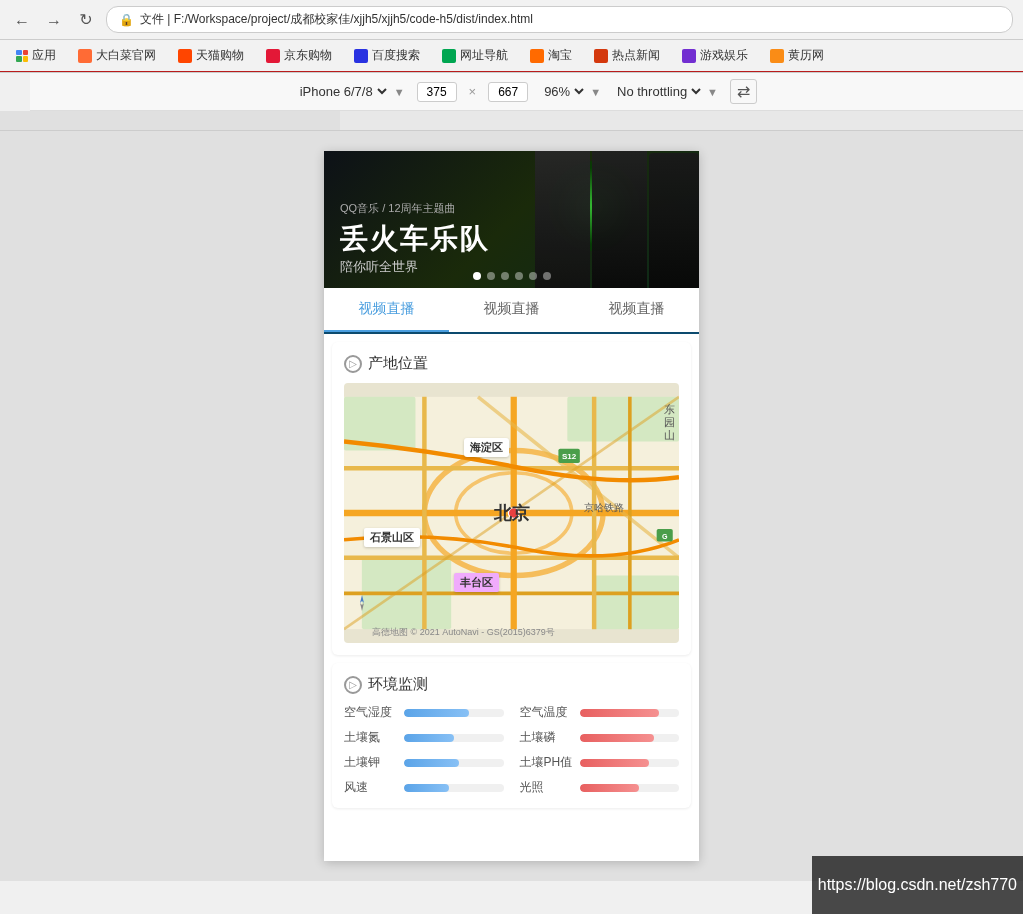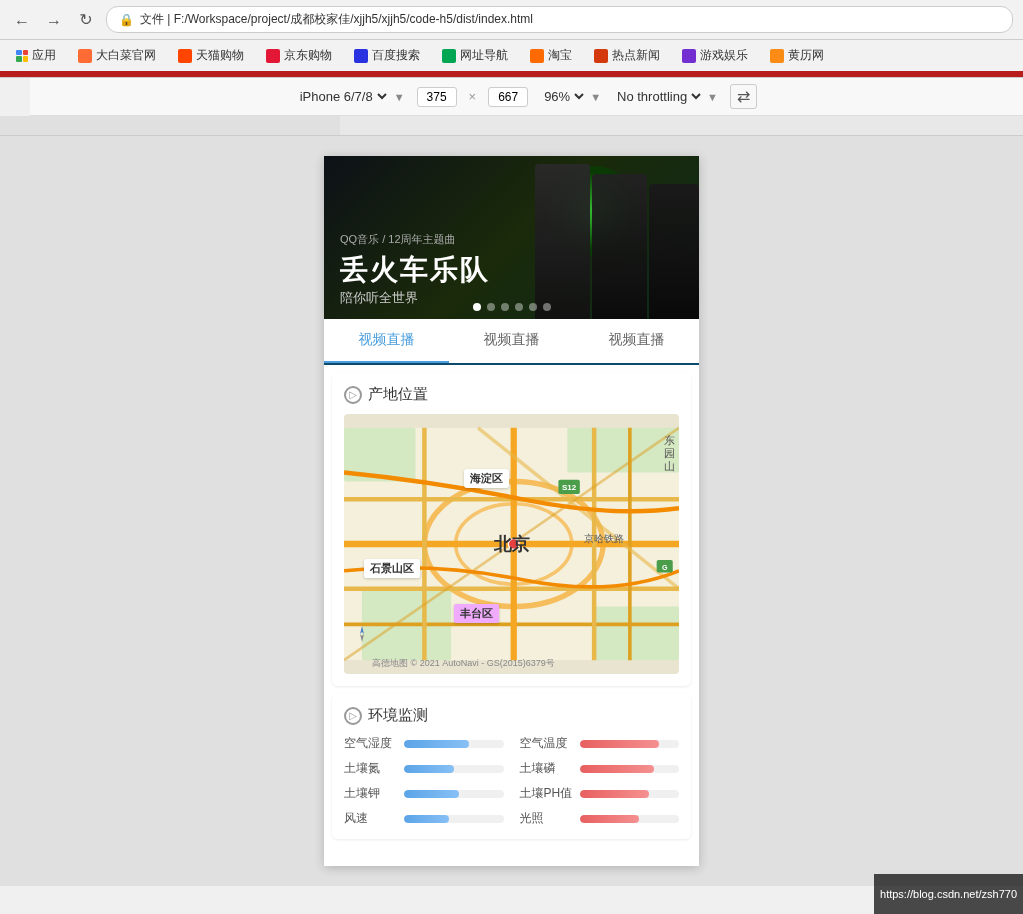--- a/index.html
+++ b/index.html
@@ -5,21 +5,21 @@
     * { margin: 0; padding: 0; box-sizing: border-box; }
     body { font-family: Arial, sans-serif; background: #f0f0f0; font-size: 13px; }
 
     
     .browser-chrome { background: #f2f2f2; border-bottom: 1px solid #ccc; }
     .browser-nav { display: flex; align-items: center; padding: 6px 10px; gap: 8px; background: #f2f2f2; border-bottom: 1px solid #ccc; }
     .nav-btn { width: 24px; height: 24px; display: flex; align-items: center; justify-content: center; cursor: pointer; color: #555; font-size: 16px; border-radius: 50%; }
     .address-bar { flex: 1; background: white; border: 1px solid #ccc; border-radius: 12px; padding: 4px 12px; display: flex; align-items: center; gap: 6px; font-size: 12px; color: #333; }
     .address-icon { color: #555; font-size: 12px; }
 
-    .bookmarks-bar { display: flex; align-items: center; padding: 4px 8px; gap: 6px; background: #f2f2f2; border-bottom: 6px solid #b91c1c; flex-wrap: wrap; }
+    .bookmarks-bar { display: flex; align-items: center; padding: 4px 8px; gap: 6px; background: #f2f2f2; border-bottom: 1px solid #b91c1c; flex-wrap: wrap; }
     .bookmark-item { display: flex; align-items: center; gap: 4px; padding: 3px 8px; border-radius: 4px; cursor: pointer; font-size: 12px; color: #333; white-space: nowrap; }
 
     
     .devtools-bar { display: flex; align-items: center; justify-content: center; gap: 12px; padding: 6px 3px; background: #f8f8f8; border-bottom: 1px solid #ddd; margin-left: 30px; }
     .device-selector { display: flex; align-items: center; gap: 4px; font-size: 13px; color: #333; }
     .device-select { border: none; background: transparent; font-size: 13px; cursor: pointer; color: #333; }
     .dimension-input { width: 40px; border: 1px solid #ccc; border-radius: 3px; padding: 2px 4px; text-align: center; font-size: 12px; }
     .separator { color: #999; }
     .zoom-select { border: none; background: transparent; font-size: 13px; cursor: pointer; color: #333; }
     .throttle-select { border: none; background: transparent; font-size: 13px; cursor: pointer; color: #333; }
@@ -30,21 +30,21 @@
     .ruler-corner { width: 340px; background: #e0e0e0; }
     .ruler-main { flex: 1; background: #e8e8e8; }
 
     
     .main-area { display: flex; justify-content: center; background: #e0e0e0; min-height: 750px; padding: 20px 0; }
 
     
     .mobile-frame { width: 375px; background: white; box-shadow: 0 2px 10px rgba(0,0,0,0.2); overflow: hidden; }
 
     
-    .banner { width: 100%; height: 163px; background: linear-gradient(135deg, #1a1a2e 0%, #16213e 40%, #0f3460 70%, #1a472a 100%); position: relative; overflow: hidden; display: flex; align-items: flex-end; }
+    .banner { width: 100%; height: 137px; background: linear-gradient(135deg, #1a1a2e 0%, #16213e 40%, #0f3460 70%, #1a472a 100%); position: relative; overflow: hidden; display: flex; align-items: flex-end; }
     .banner-content { position: relative; z-index: 2; padding: 12px 16px; color: white; }
     .banner-subtitle { font-size: 11px; color: #aaa; margin-bottom: 4px; }
     .banner-title { font-size: 28px; font-weight: bold; letter-spacing: 2px; }
     .banner-desc { font-size: 13px; color: #ccc; }
     .banner-dots { position: absolute; bottom: 8px; left: 50%; transform: translateX(-50%); display: flex; gap: 6px; z-index: 3; }
     .dot { width: 8px; height: 8px; border-radius: 50%; background: rgba(255,255,255,0.4); }
     .dot.active { background: white; }
 
     
     .tabs { display: flex; border-bottom: 2px solid #0c4a6e; background: white; }
@@ -65,21 +65,21 @@
     
     .env-grid { display: grid; grid-template-columns: 1fr 1fr; gap: 8px 16px; margin-top: 6px; }
     .env-item { display: flex; align-items: center; gap: 8px; }
     .env-label { font-size: 12px; color: #555; white-space: nowrap; min-width: 52px; }
     .env-bar-wrap { flex: 1; height: 8px; background: #f0f0f0; border-radius: 4px; overflow: hidden; }
     .env-bar { height: 100%; border-radius: 4px; }
     .env-bar.blue { background: linear-gradient(to right, #5ba4e8, #87c0f5); }
     .env-bar.red { background: linear-gradient(to right, #e86060, #f59090); }
 
     
-    .status-tooltip { position: fixed; bottom: 0; right: 0; background: rgba(0,0,0,0.7); color: white; padding: 14px 6px; font-size: 11px; }
+    .status-tooltip { position: fixed; bottom: 0; right: 0; background: rgba(0,0,0,0.7); color: white; padding: 20px 6px; font-size: 16px; }
   </style>
 </head>
 <body>
 
 <div class="browser-chrome">
   <div class="browser-nav">
     <div class="nav-btn">←</div>
     <div class="nav-btn">→</div>
     <div class="nav-btn">↻</div>
     <div class="address-bar">

